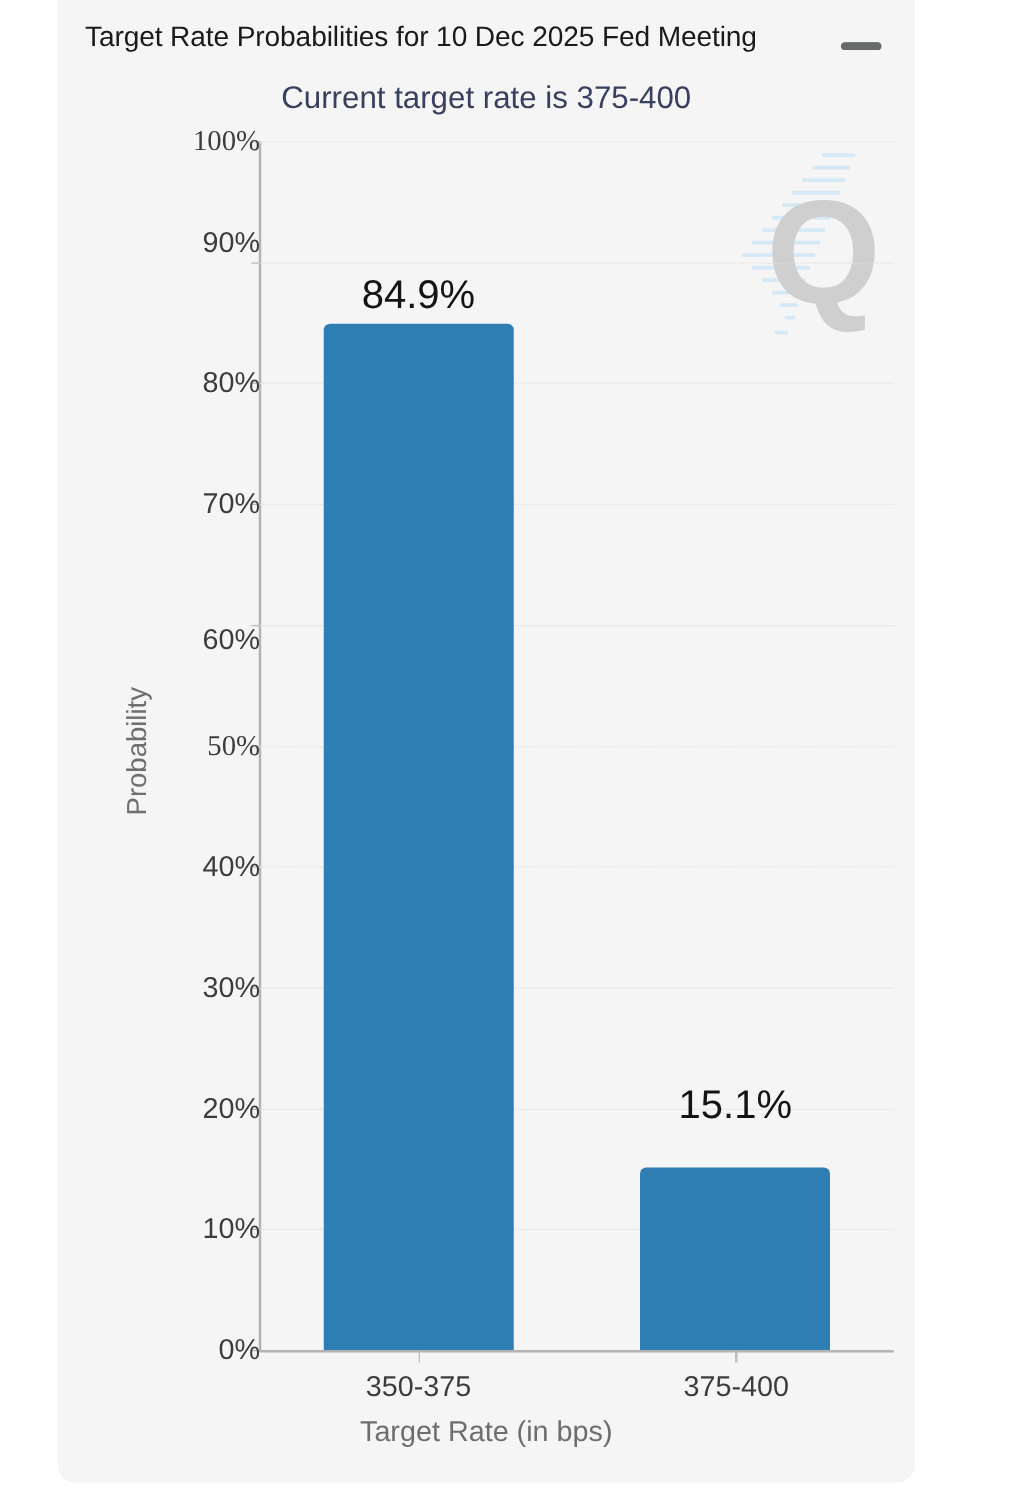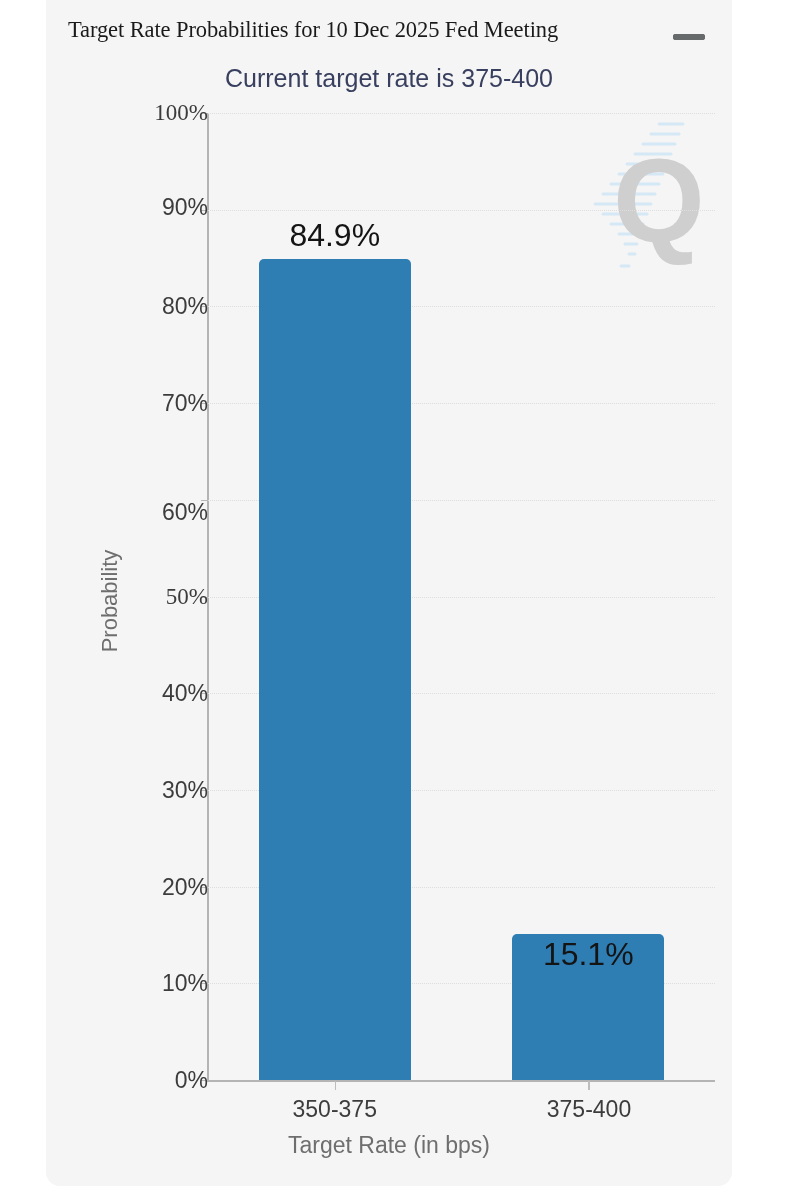--- a/index.html
+++ b/index.html
@@ -23,21 +23,21 @@
 
   
   #header{
     position:absolute;left:0;top:0;width:686px;height:60px;
   }
   #chart-title{
     position:absolute;left:22px;top:17px;
     font-size:22.5px;color:#1a1a1a;
     letter-spacing:-0.1px;
     white-space:nowrap;
-    font-family:Liberation Serif, serif;
+    font-family:Liberation Sans, sans-serif;
   }
   #menu-button{
     position:absolute;left:622px;top:20px;
     width:42px;height:34px;
     display:flex;flex-direction:column;justify-content:center;
     align-items:center;gap:5px;
     cursor:pointer;
   }
   #menu-button .bar{
     width:32px;height:6px;background:#666a6b;border-radius:3px;
@@ -195,30 +195,30 @@
         <div class="ytick-label" style="top: 693.2px;">40%</div>
         <div class="ytick-mark" style="top: 596.5px;"></div>
         <div class="ytick-label" style="top: 596.5px; font-family: Liberation Serif, serif;">50%</div>
         <div class="ytick-mark" style="top: 499.8px;"></div>
         <div class="ytick-label" style="top: 512px; margin-left: 25px;">60%</div>
         <div class="ytick-mark" style="top: 403.1px;"></div>
         <div class="ytick-label" style="top: 403.1px;">70%</div>
         <div class="ytick-mark" style="top: 306.4px;"></div>
         <div class="ytick-label" style="top: 306.4px;">80%</div>
         <div class="ytick-mark" style="top: 209.7px;"></div>
-        <div class="ytick-label" style="top: 207px;">90%</div>
+        <div class="ytick-label" style="top: 194px;">90%</div>
         <div class="ytick-mark" style="top: 113px;"></div>
         <div class="ytick-label" style="top: 113px; font-family: Liberation Serif, serif;">100%</div>
       </div>
 
     <div id="bars">
         <div class="bar" style="left: 212.75px; top: 259.017px; width: 152px; height: 820.983px; background: rgb(46, 126, 180);"></div>
         <div class="bar-label" style="left: 288.75px; top: 217.017px;">84.9%</div>
         <div class="bar" style="left: 466.25px; top: 933.983px; width: 152px; height: 146.017px; background: rgb(46, 126, 180);"></div>
-        <div class="bar-label" style="left: 542.25px; top: 936px;">15.1%</div>
+        <div class="bar-label" style="left: 542.25px; top: 865px;">15.1%</div>
       </div>
     <div id="xticks">
         <div class="xtick-mark" style="left: 288.75px;"></div>
         <div class="xtick-label" style="left: 288.75px;">350-375</div>
         <div class="xtick-mark" style="left: 542.25px;"></div>
         <div class="xtick-label" style="left: 543px;">375-400</div>
       </div>
 
     <div id="yaxis-title">Probability</div>
     <div id="xaxis-title">Target Rate (in bps)</div>

